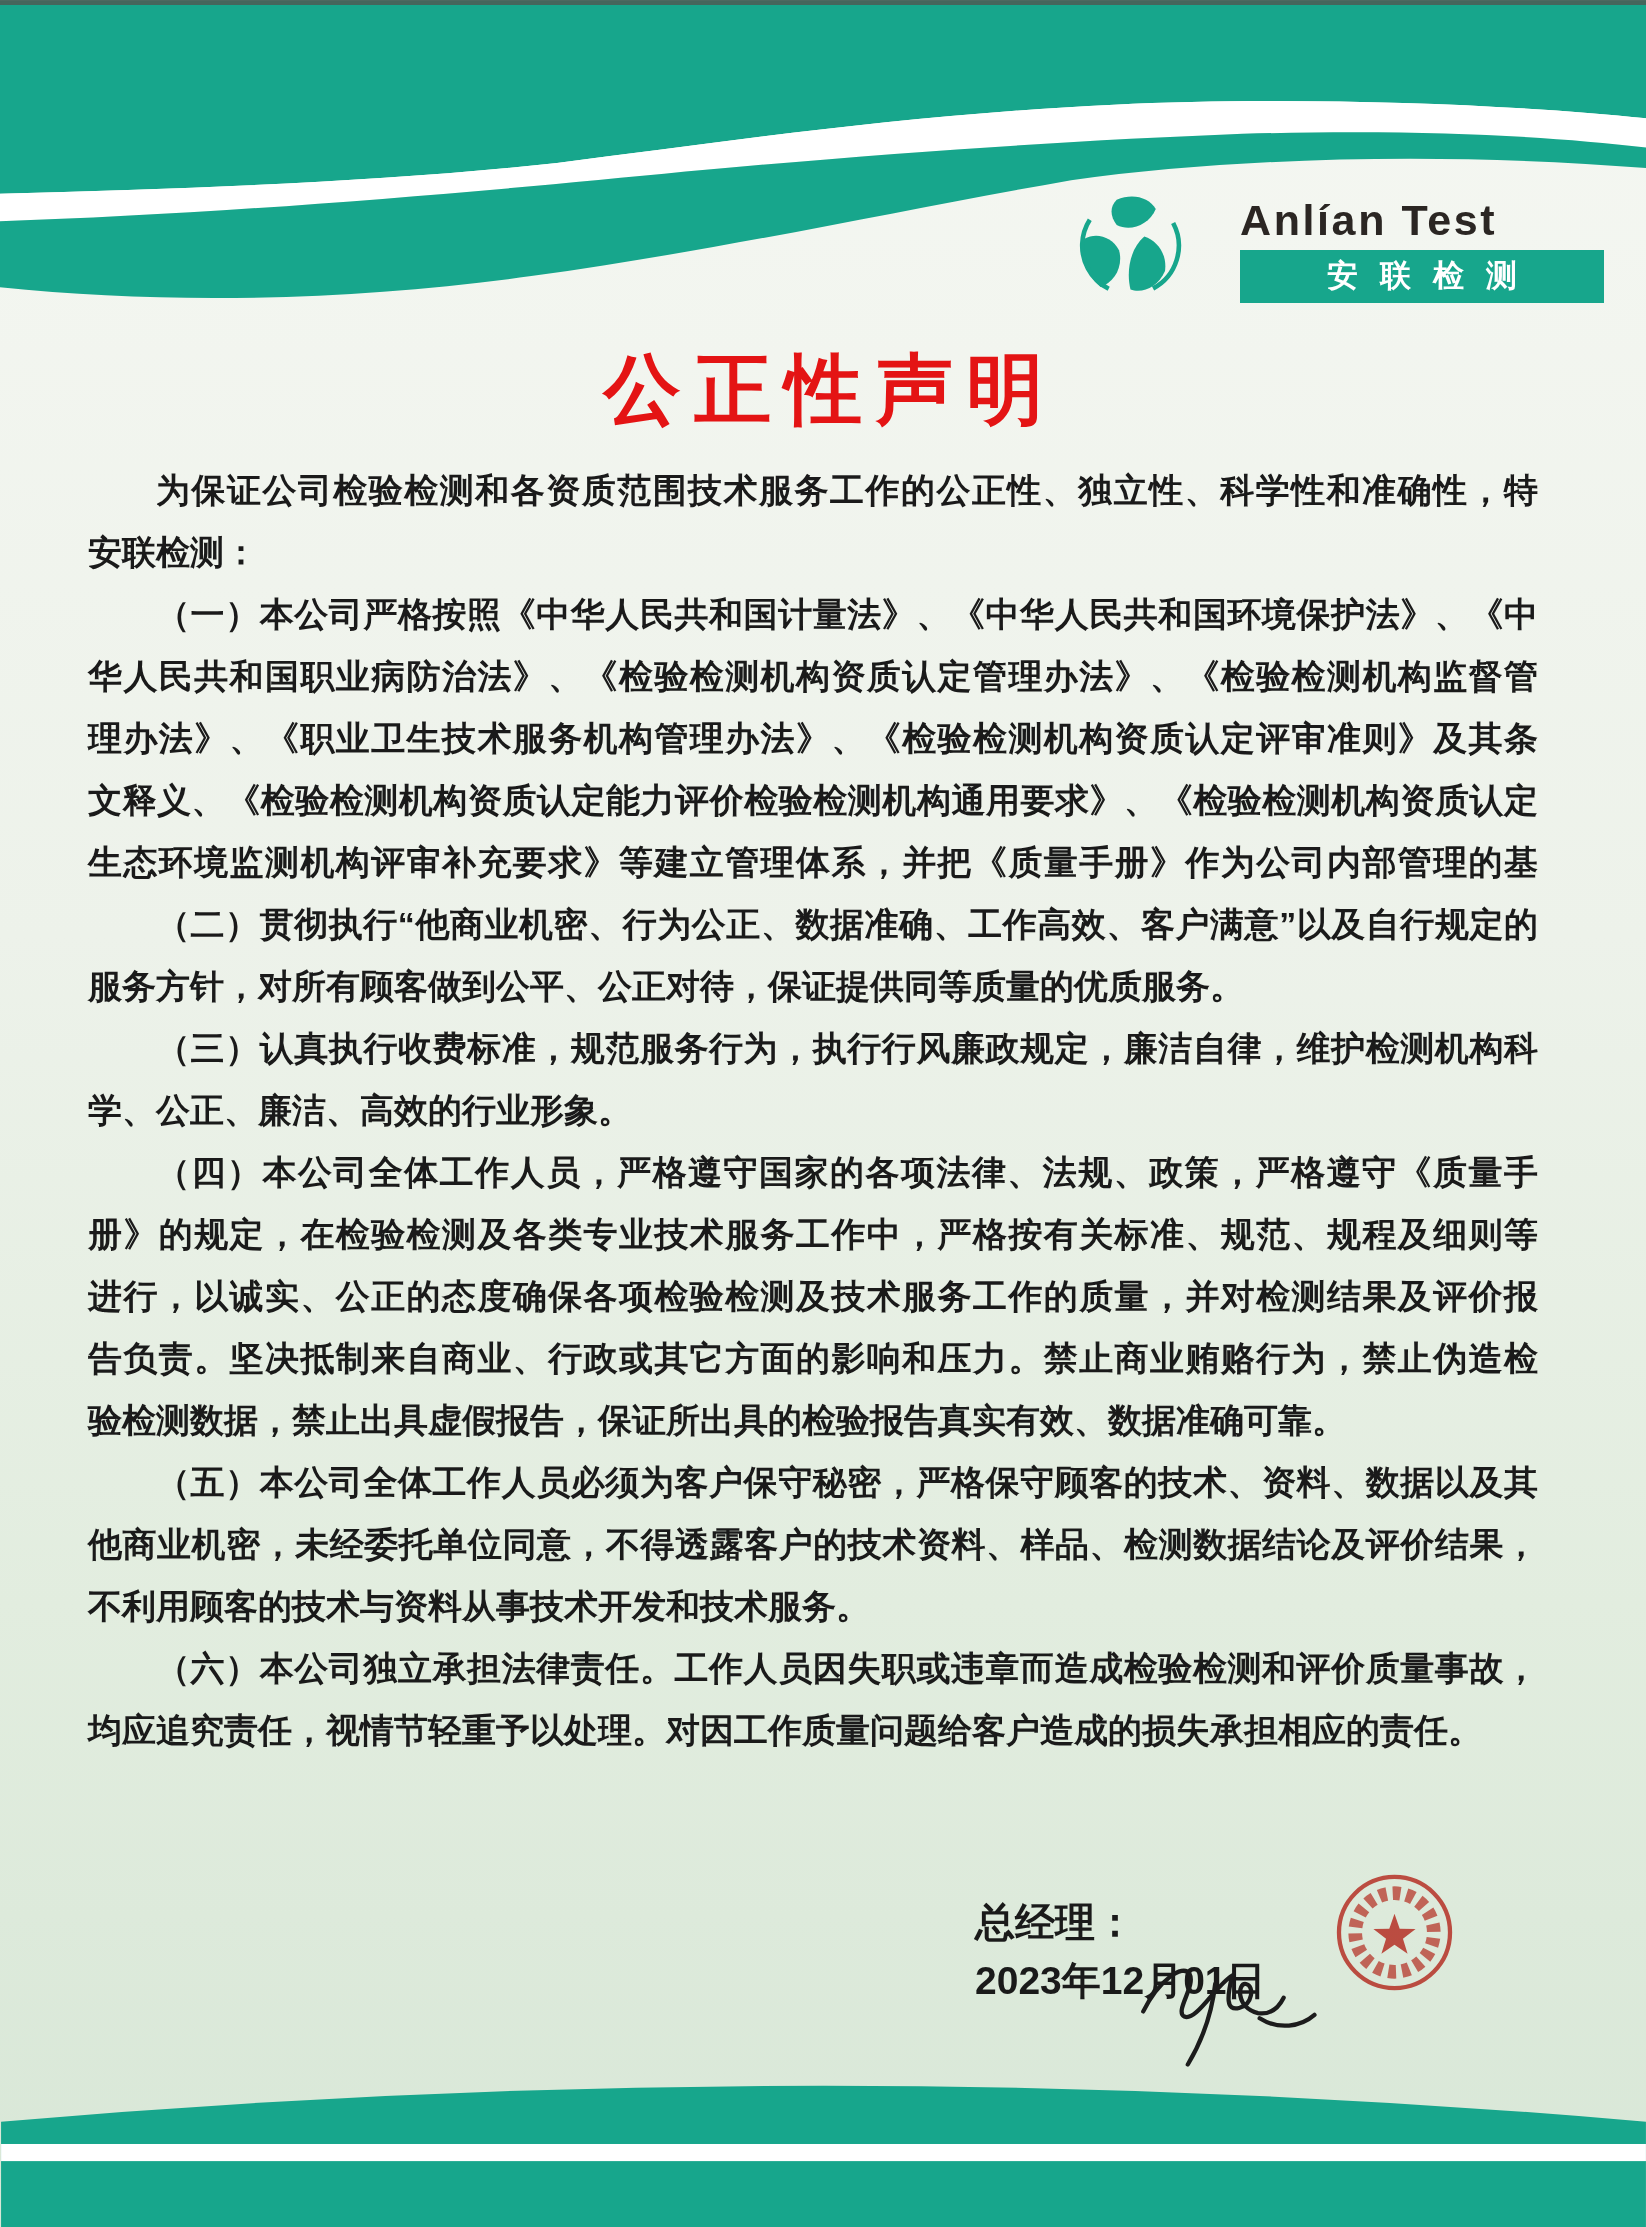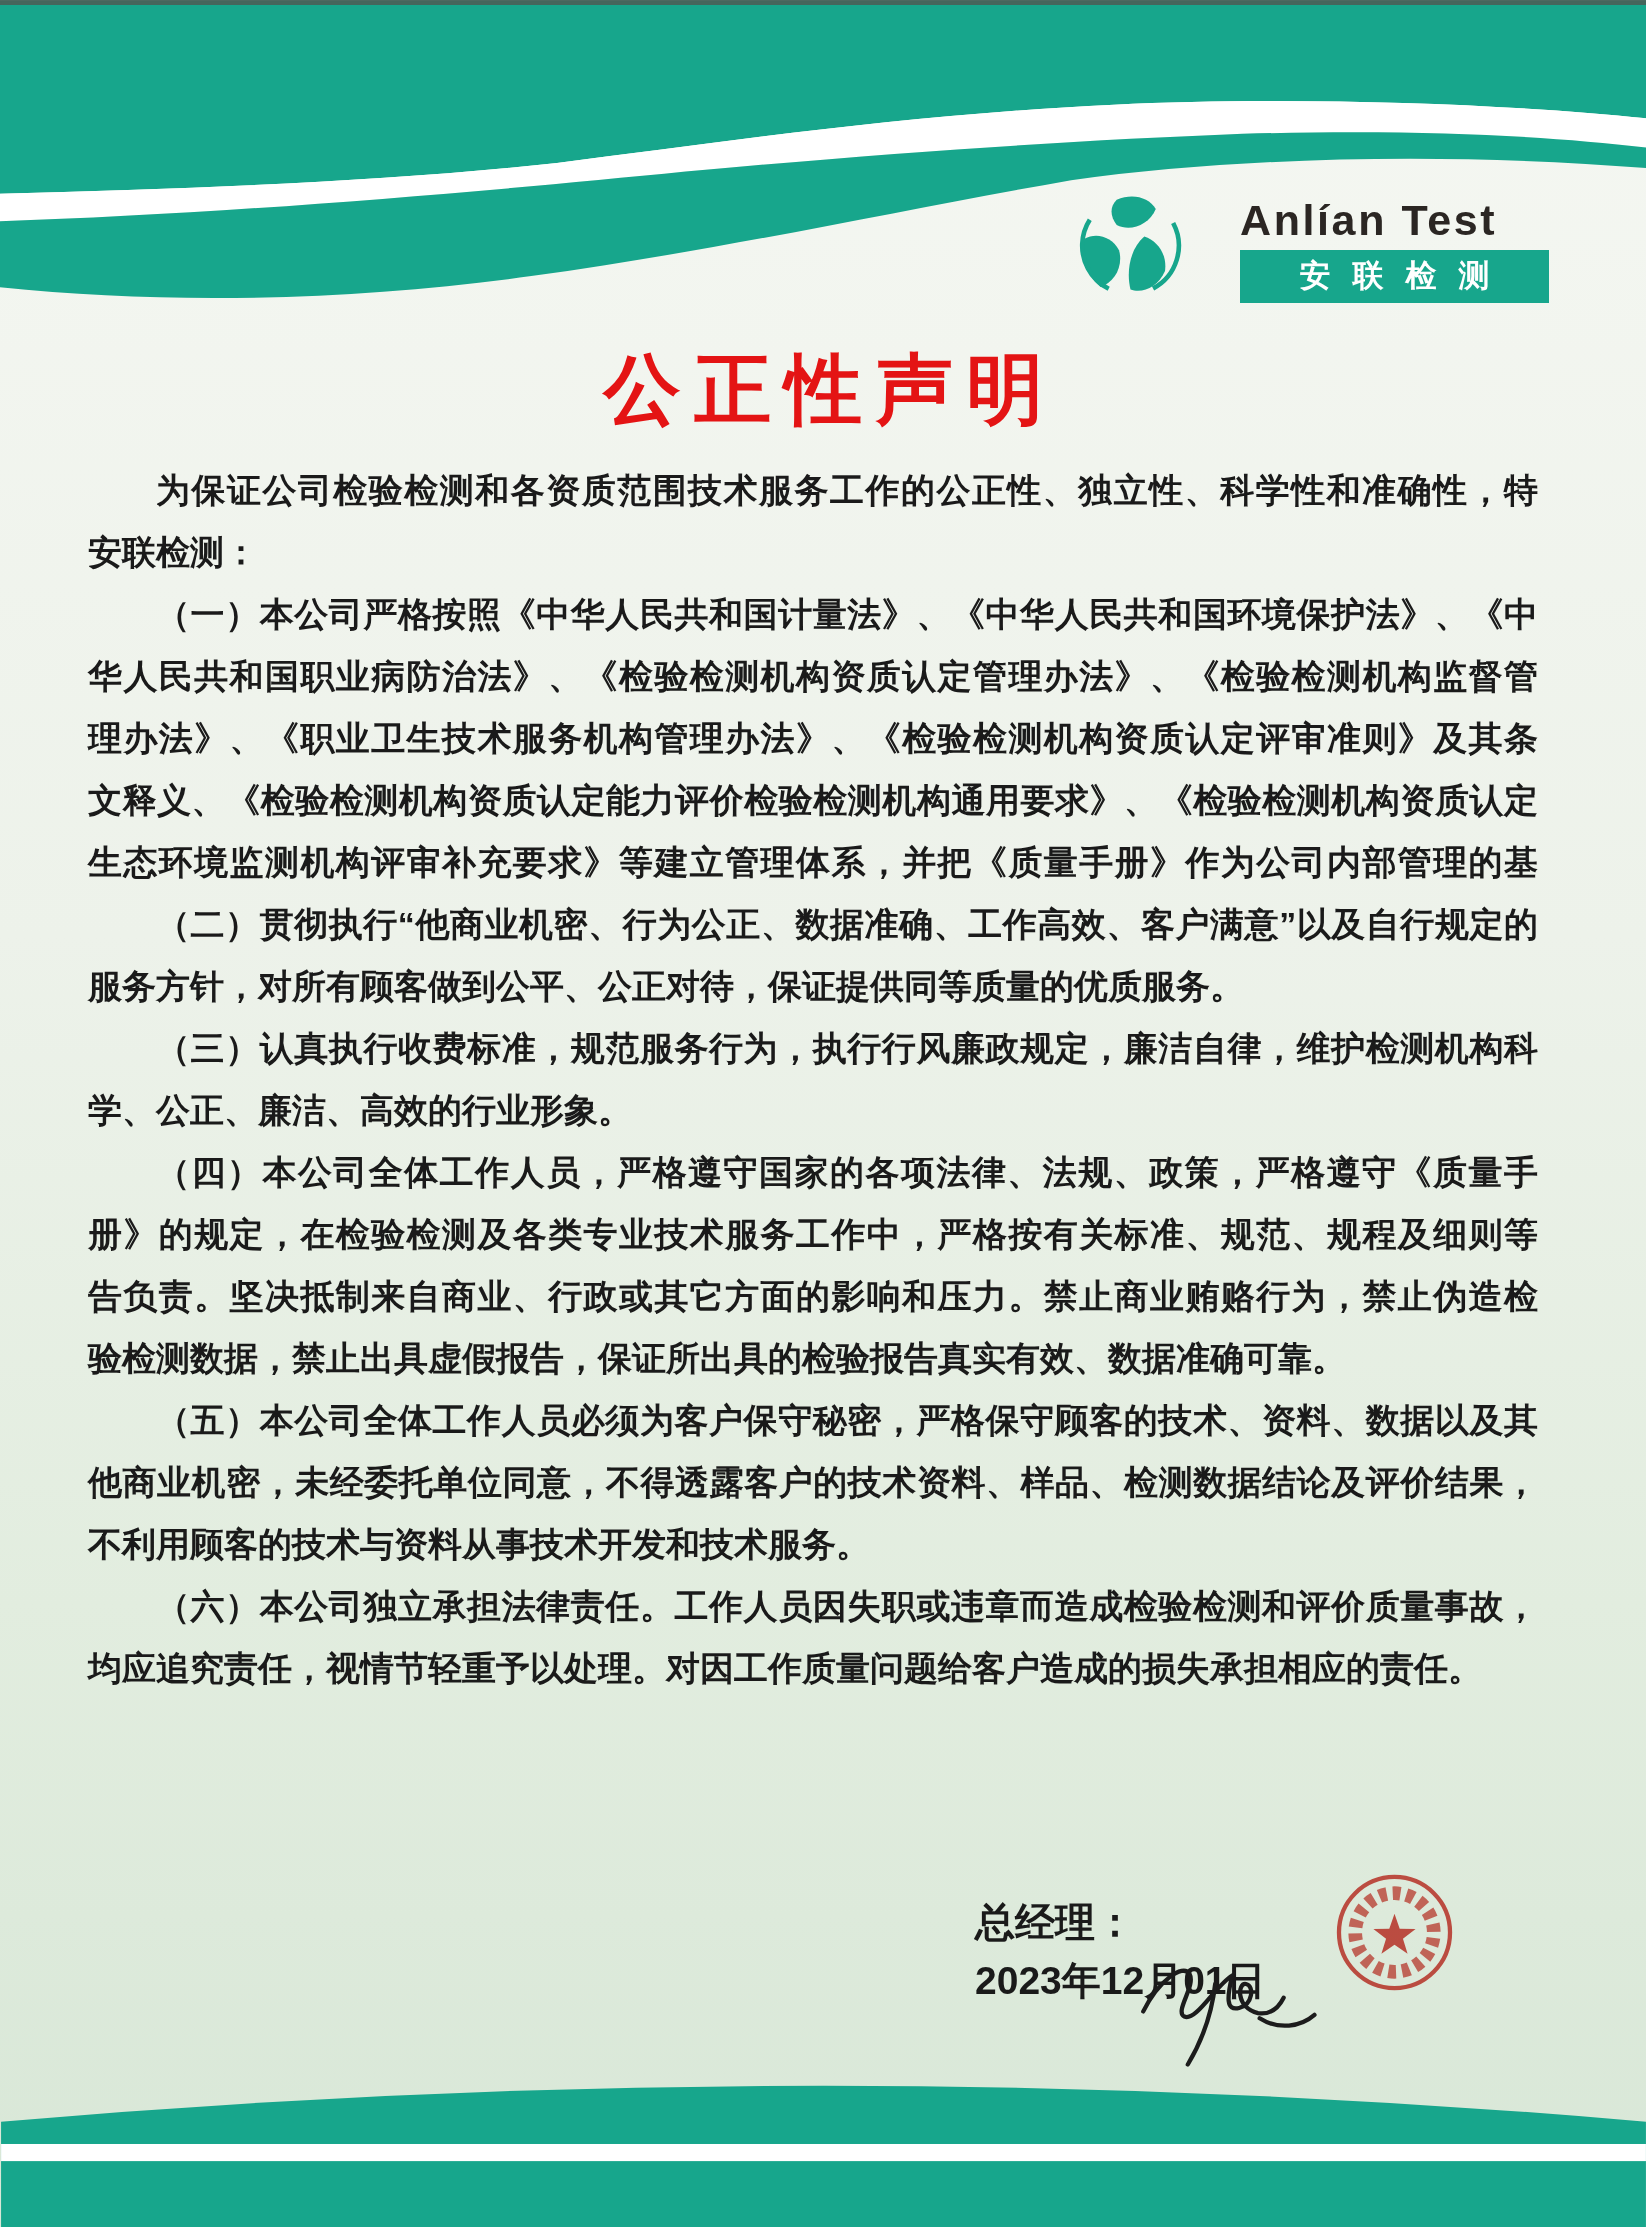--- a/index.html
+++ b/index.html
@@ -23,21 +23,21 @@
 
   .logo{position:absolute;left:1073px;top:189px;z-index:3;display:flex;align-items:center;gap:40px;}
   .logo-icon{width:115px;height:118px;}
   .logo-right{margin-left:12px;}
   .logo-wordmark{
     font-weight:bold;font-size:43px;letter-spacing:2.6px;
     color:var(--logo-text,#2B2623);line-height:55px;
     font-family:"Liberation Sans",sans-serif;
   }
   .logo-banner{
-    margin-top:1.7px;width:309px;height:53px;
+    margin-top:1.7px;width:364px;height:53px;
     background:var(--teal,#17A68C);
     display:flex;align-items:center;justify-content:center;
   }
   .logo-banner span{
     color:#fff;font-size:31px;font-weight:bold;
     letter-spacing:22px;text-indent:22px;
     font-family:"Liberation Serif",serif;
   }
 
   .title{
@@ -119,20 +119,21 @@
       <div class="line full">华人民共和国职业病防治法》、《检验检测机构资质认定管理办法》、《检验检测机构监督管</div>
       <div class="line full">理办法》、《职业卫生技术服务机构管理办法》、《检验检测机构资质认定评审准则》及其条</div>
       <div class="line full">文释义、《检验检测机构资质认定能力评价检验检测机构通用要求》、《检验检测机构资质认定</div>
       <div class="line full">生态环境监测机构评审补充要求》等建立管理体系，并把《质量手册》作为公司内部管理的基</div>
       <div class="line first full">（二）贯彻执行“他商业机密、行为公正、数据准确、工作高效、客户满意”以及自行规定的</div>
       <div class="line">服务方针，对所有顾客做到公平、公正对待，保证提供同等质量的优质服务。</div>
       <div class="line first full">（三）认真执行收费标准，规范服务行为，执行行风廉政规定，廉洁自律，维护检测机构科</div>
       <div class="line">学、公正、廉洁、高效的行业形象。</div>
       <div class="line first full">（四）本公司全体工作人员，严格遵守国家的各项法律、法规、政策，严格遵守《质量手</div>
       <div class="line full">册》的规定，在检验检测及各类专业技术服务工作中，严格按有关标准、规范、规程及细则等</div>
+      <div class="line full">进行，以诚实、公正的态度确保各项检验检测及技术服务工作的质量，并对检测结果及评价报</div>
       <div class="line full">告负责。坚决抵制来自商业、行政或其它方面的影响和压力。禁止商业贿赂行为，禁止伪造检</div>
       <div class="line">验检测数据，禁止出具虚假报告，保证所出具的检验报告真实有效、数据准确可靠。</div>
       <div class="line first full">（五）本公司全体工作人员必须为客户保守秘密，严格保守顾客的技术、资料、数据以及其</div>
       <div class="line full">他商业机密，未经委托单位同意，不得透露客户的技术资料、样品、检测数据结论及评价结果，</div>
       <div class="line">不利用顾客的技术与资料从事技术开发和技术服务。</div>
       <div class="line first full">（六）本公司独立承担法律责任。工作人员因失职或违章而造成检验检测和评价质量事故，</div>
       <div class="line">均应追究责任，视情节轻重予以处理。对因工作质量问题给客户造成的损失承担相应的责任。</div>
     </div>
 
   <div class="signature">

